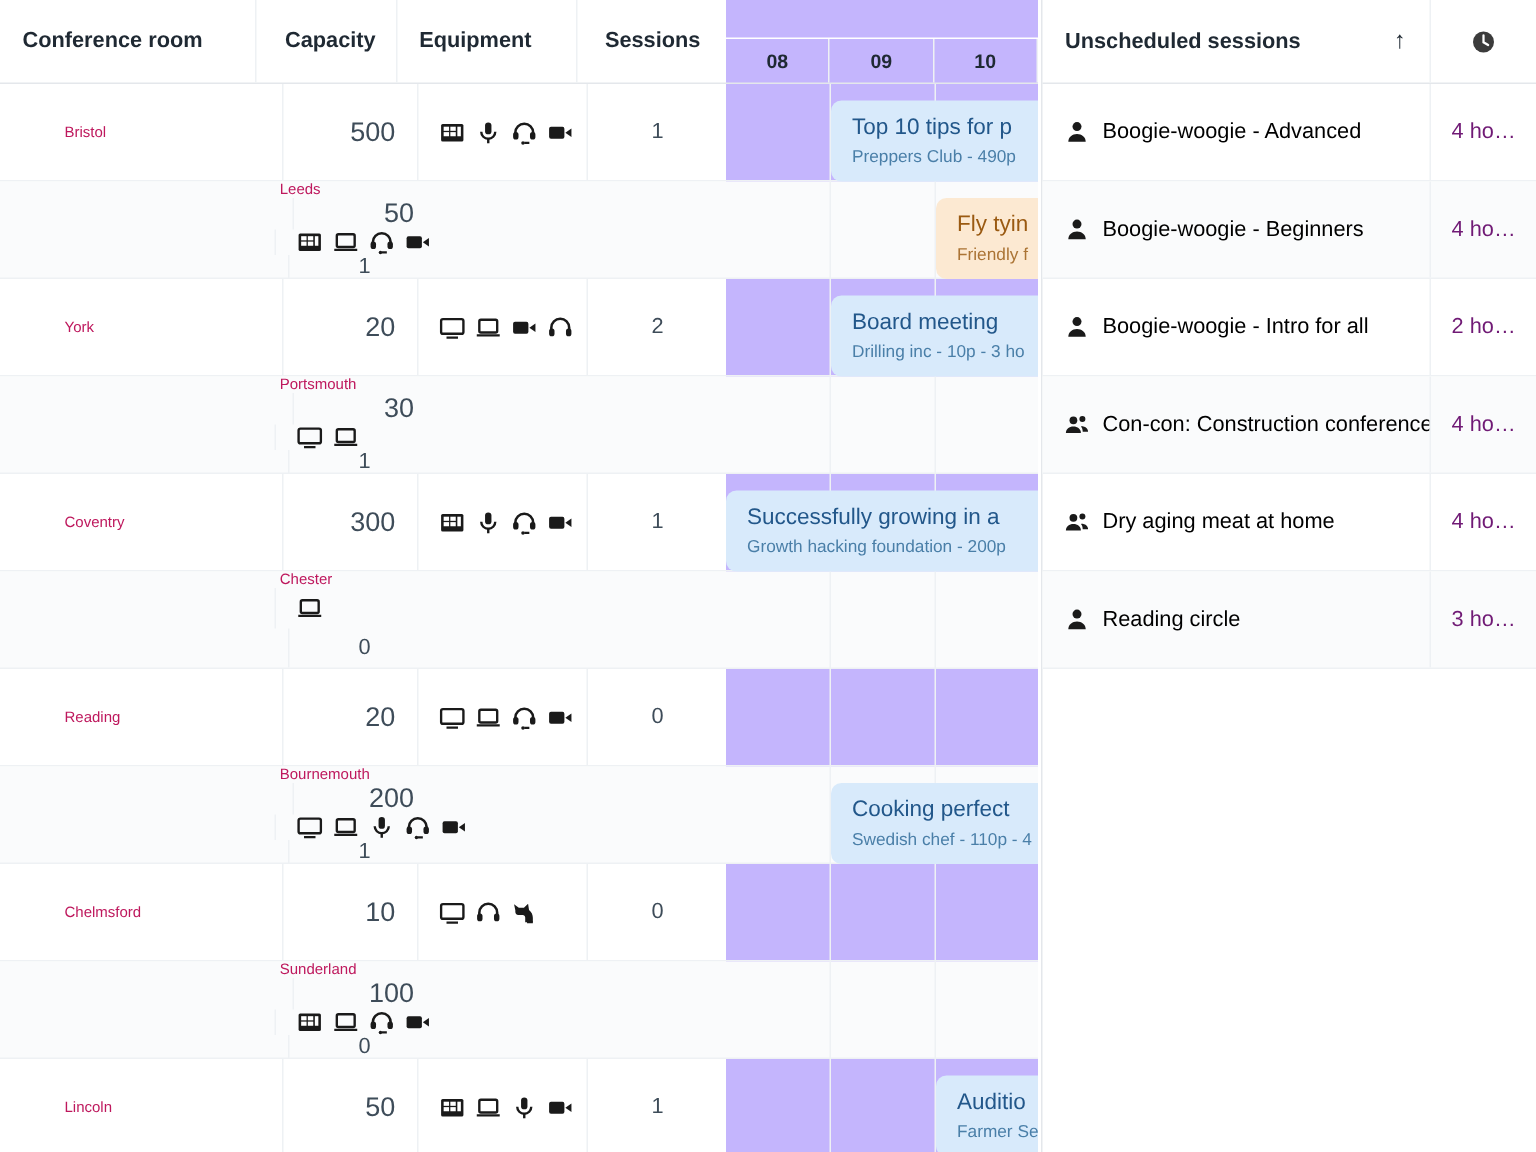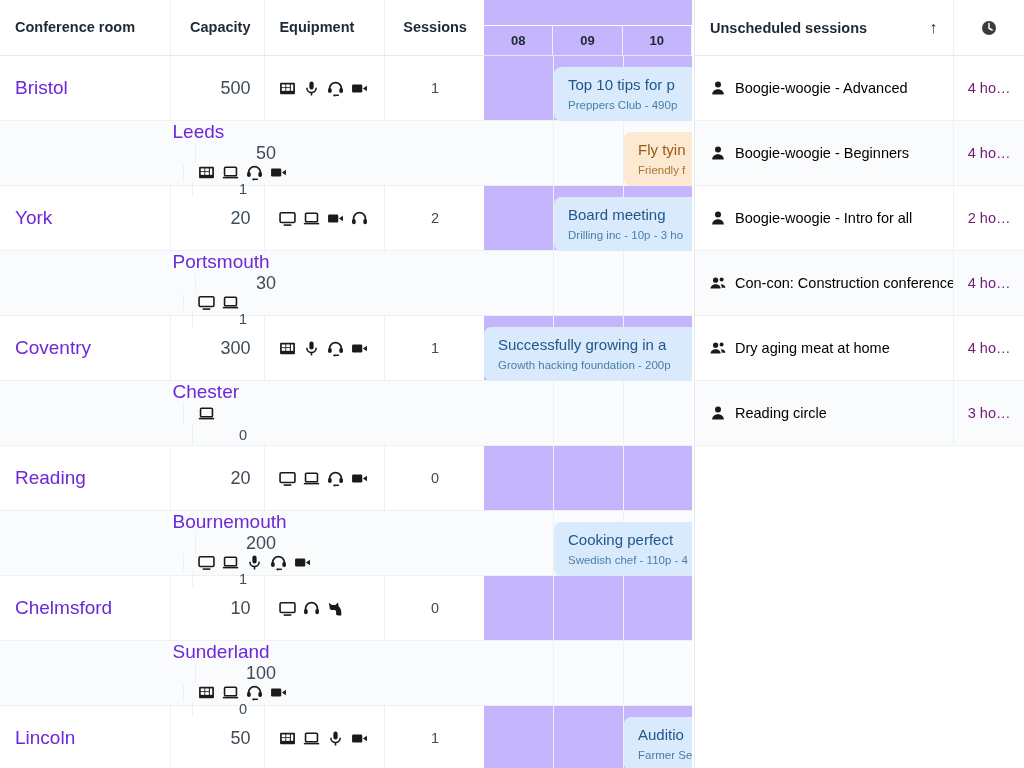--- a/index.html
+++ b/index.html
@@ -37,21 +37,21 @@
   .c-room   { width: 170px; padding-left: 15px; }
   .c-cap    { width: 95px;  justify-content: flex-end; padding-right: 14px;
               border-left: 1px solid #eef1f4; height: 100%; }
   .c-equip  { width: 120px; padding-left: 14px;
               border-left: 1px solid #eef1f4; height: 100%; gap: 7px; }
   .c-sess   { width: 101px; justify-content: center;
               border-left: 1px solid #eef1f4; height: 100%; }
   .rt-head .c-cap  { justify-content: flex-end; }
   .rt-head .c-equip{ padding-left: 14px; }
   .rt-head .c-sess { justify-content: center; }
-  .rt-row .c-room  { font-size: 19px; color: #6d28d9; }
+  .rt-row .c-room  { font-size: 10px; color: #be185d; margin-left: 28px; }
   .rt-row .c-cap   { font-size: 18px; color: #3e4c59; }
   .rt-row .c-sess  { font-size: 14.5px; color: #3e4c59; }
   .eq-ico { display: inline-flex; width: 17px; height: 17px;
             align-items: center; justify-content: center; color: #1a1a1a; }
   .eq-ico svg { display: block; }
 
   
   #calendar {
     position: absolute; left: 484px; top: 0;
     width: 208px; height: 768px;

